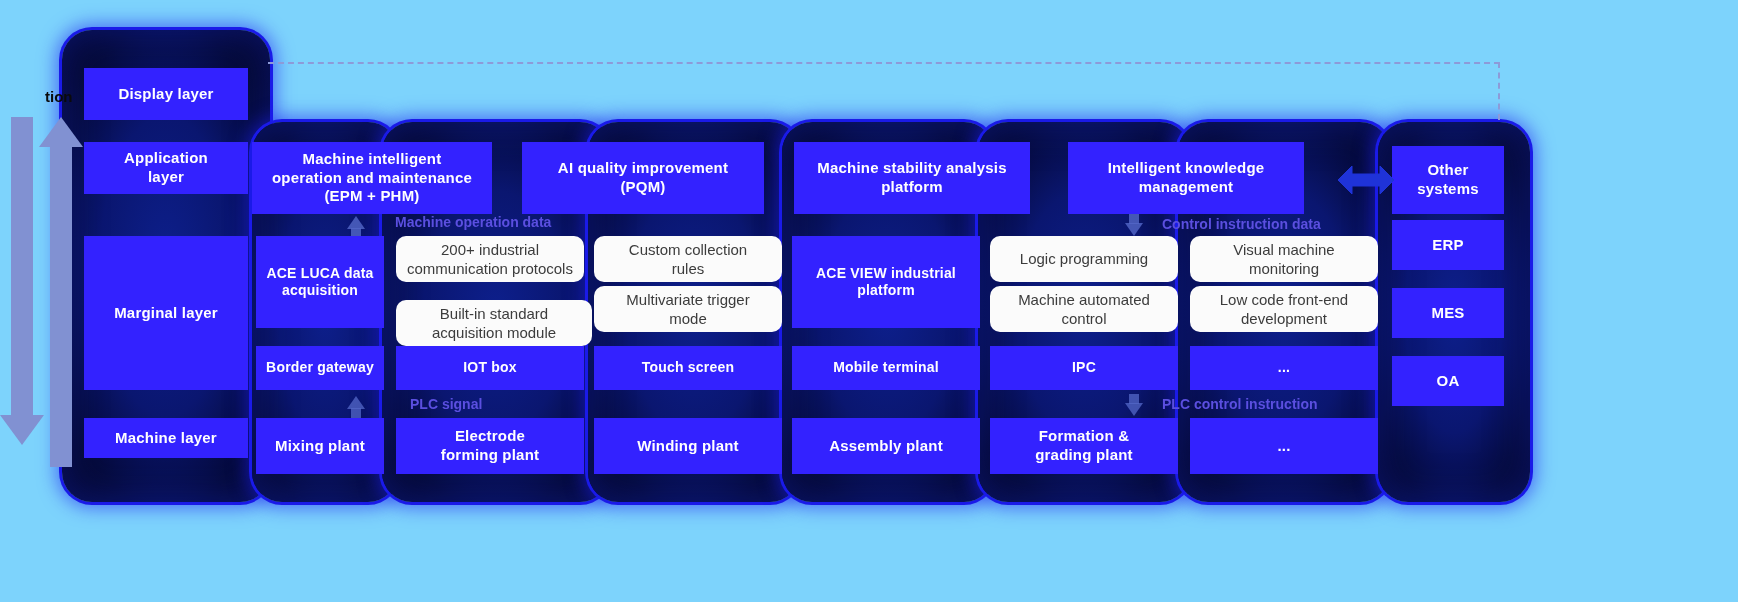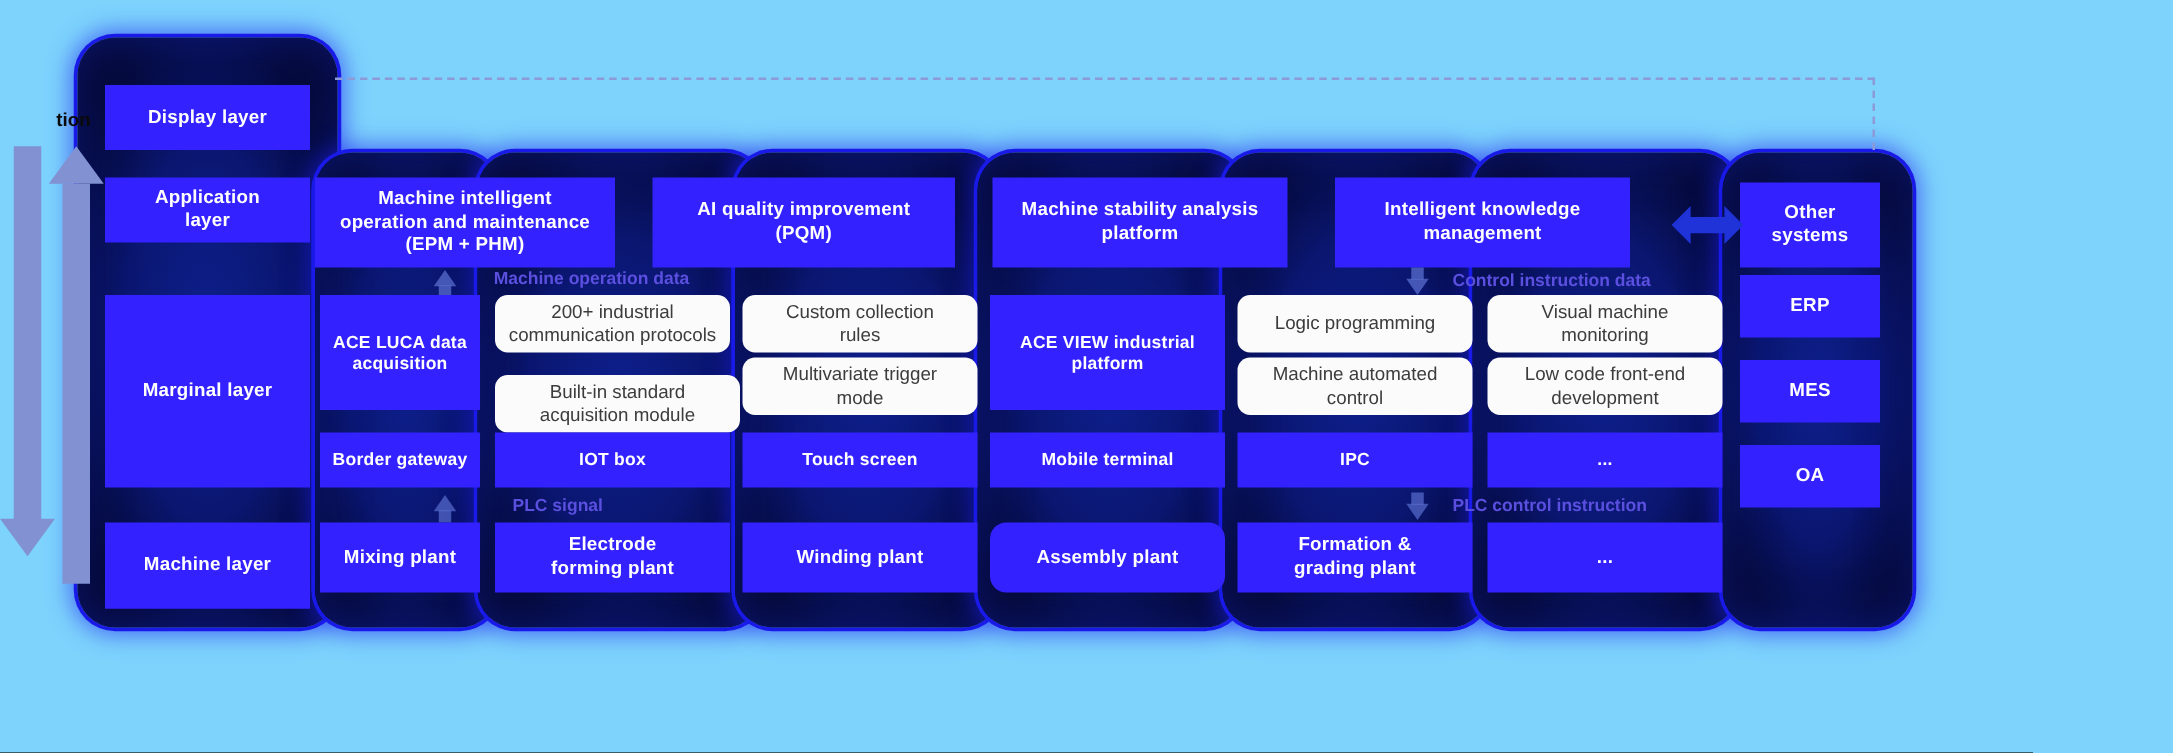--- a/index.html
+++ b/index.html
@@ -115,21 +115,21 @@
 
   <div class="cell" style="left:84px; top:142px; width:164px; height:52px; white-space:pre-line;">
     <span style="white-space:pre-line;">Application
 layer</span>
   </div>
 
   <div class="cell" style="left:84px; top:236px; width:164px; height:154px;">
     <span>Marginal layer</span>
   </div>
 
-  <div class="cell" style="left:84px; top:418px; width:164px; height:69px;">
+  <div class="cell" style="left:84px; top:418px; width:164px; height:40px;">
     <span>Machine layer</span>
   </div>
 
   <div class="cell" style="left:252px; top:142px; width:240px; height:72px; white-space:pre-line;">
     <span style="white-space:pre-line;">Machine intelligent
 operation and maintenance
 (EPM + PHM)</span>
   </div>
   <div class="cell" style="left:522px; top:142px; width:242px; height:72px; white-space:pre-line;">
     <span style="white-space:pre-line;">AI quality improvement
@@ -226,21 +226,21 @@
   <div class="cell" style="left:256px; top:418px; width:128px; height:56px; white-space:pre-line;">
     <span style="white-space:pre-line;">Mixing plant</span>
   </div>
   <div class="cell" style="left:396px; top:418px; width:188px; height:56px; white-space:pre-line;">
     <span style="white-space:pre-line;">Electrode
 forming plant</span>
   </div>
   <div class="cell" style="left:594px; top:418px; width:188px; height:56px; white-space:pre-line;">
     <span style="white-space:pre-line;">Winding plant</span>
   </div>
-  <div class="cell" style="left:792px; top:418px; width:188px; height:56px; white-space:pre-line;border-radius:13px;">
+  <div class="cell" style="left:792px; top:418px; width:188px; height:56px; white-space:pre-line;">
     <span style="white-space:pre-line;">Assembly plant</span>
   </div>
   <div class="cell" style="left:990px; top:418px; width:188px; height:56px; white-space:pre-line;">
     <span style="white-space:pre-line;">Formation &amp;
 grading plant</span>
   </div>
   <div class="cell" style="left:1190px; top:418px; width:188px; height:56px; white-space:pre-line;">
     <span style="white-space:pre-line;">...</span>
   </div>
 

